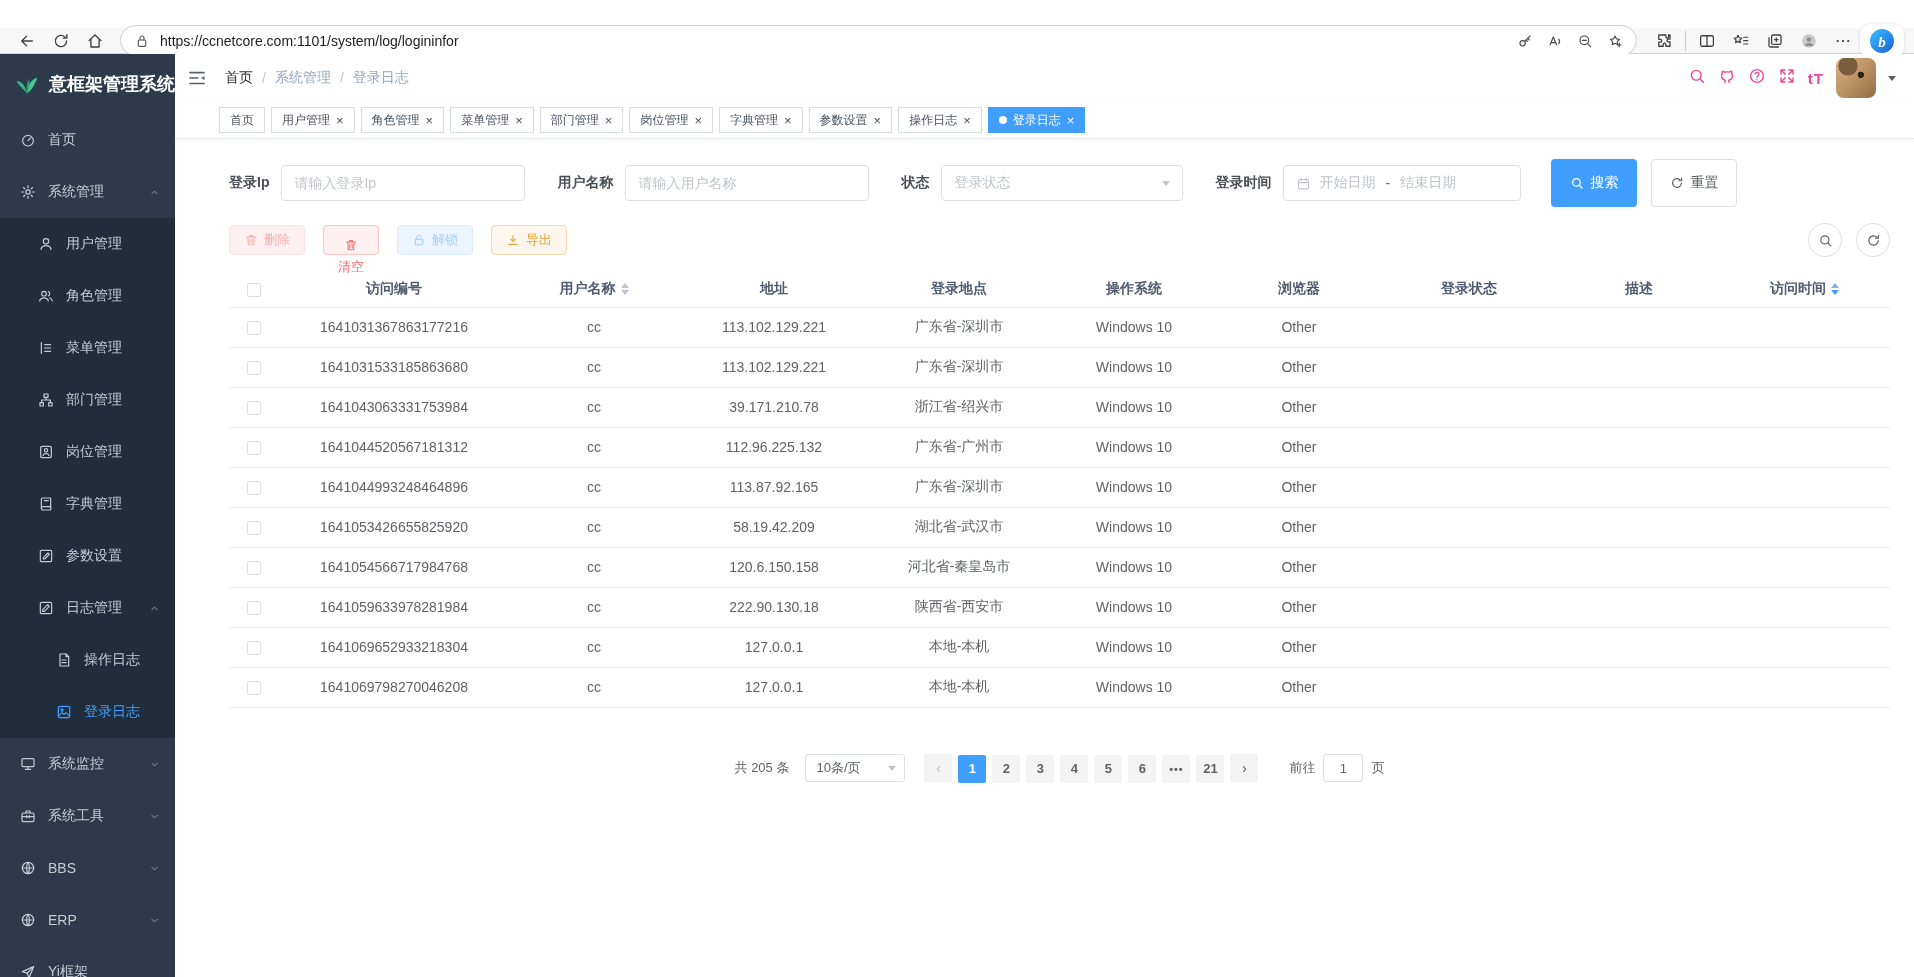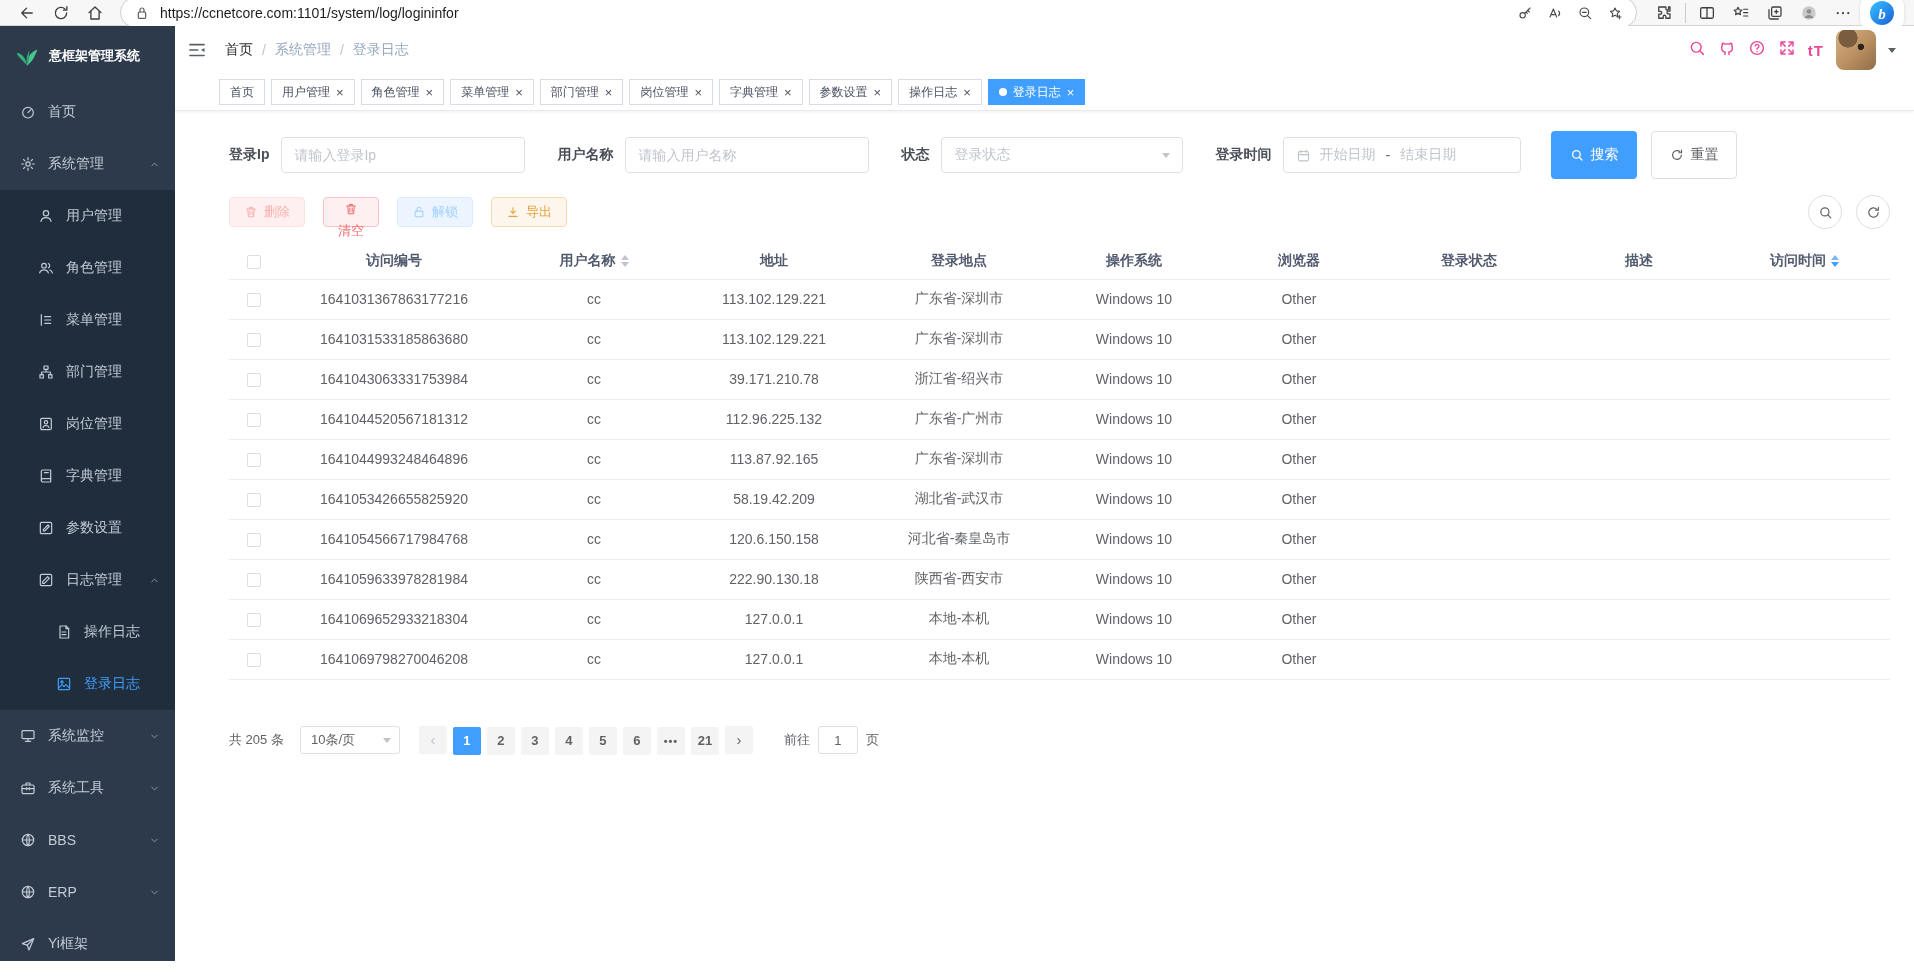--- a/index.html
+++ b/index.html
@@ -2,42 +2,42 @@
 <html style="--accent: #409eff; --danger: #f56c6c; --warning: #e6a23c; --sb: #2d3a4b; --sbsub: #1f2d3c;"><head>
 <meta charset="utf-8">
 <style>
   * { box-sizing: border-box; margin: 0; padding: 0; }
   html,body { width:1914px; height:977px; overflow:hidden; background:#fff;
     font-family:"Liberation Sans", sans-serif; }
   .ic { width:16px; height:16px; flex:none; }
 
   
   #browser-bar { height:26px; background:#f7f7f8; border-bottom:1px solid #d5d5d5;
-    display:flex; align-items:center; padding:0 10px; }
+    display:flex; align-items:center; padding:0 10px;margin-top:28px; }
   .b-btn { width:34px; height:34px; display:flex; align-items:center; justify-content:center;
     color:#3f3f3f; flex:none; }
   .b-btn .ic { width:18px; height:18px; }
   #url-pill { flex:1; height:31px; margin:0 10px 0 8px; background:#fff; border:1px solid #cecece;
     border-radius:16px; display:flex; align-items:center; padding:0 6px 0 12px; min-width:0; }
   #url-text { font-size:14px; color:#1d1d1d; margin-left:9px; white-space:nowrap; overflow:hidden; }
   .pill-spacer { flex:1; }
   .pill-ic { width:30px; height:28px; display:flex; align-items:center; justify-content:center; color:#4a4a4a; }
   .b-divider { width:1px; height:20px; background:#c9c9c9; margin:0 4px; flex:none; }
   #b-avatar-ic { color:#8b8b8b; }
   #copilot-btn { width:44px; height:34px; background:#fff; border-radius:10px; display:flex;
     align-items:center; justify-content:center; flex:none; box-shadow:0 0 3px rgba(0,0,0,.15); }
 
   
   #app { display:flex; height:935px; }
 
   
   #sidebar { width:175px; flex:none; background:var(--sb,#2d3a4b); color:#c3cbd6; overflow:hidden; }
   #logo-row { height:60px; display:flex; align-items:center; padding-left:14px; gap:9px;
     background:var(--sb,#2d3a4b); }
-  #logo-title { color:#fff; font-size:13px; font-weight:bold; white-space:nowrap;text-align:center; }
+  #logo-title { color:#fff; font-size:18px; font-weight:bold; white-space:nowrap;text-align:center; }
   .side-item { height:52px; display:flex; align-items:center; gap:12px; font-size:14px;
     cursor:pointer; white-space:nowrap; }
   .side-item .ic { width:16px; height:16px; }
   .side-item.lvl0 { padding-left:20px; background:var(--sb,#2d3a4b); }
   .side-item.lvl1 { padding-left:38px; background:var(--sbsub,#1f2d3c); }
   .side-item.lvl2 { padding-left:56px; background:var(--sbsub,#1f2d3c); }
   .side-item.active { color:var(--accent,#409eff); }
   .chev { margin-left:auto; margin-right:14px; display:flex; color:#8c97a5; }
   .chev .ic { width:13px; height:13px; }
 
@@ -86,21 +86,21 @@
   #date-range { width:238px; gap:8px; color:#c0c4cc; }
   #date-range .ic { width:15px; height:15px; color:#c0c4cc; }
   .d-sep { color:#606266; margin:0 2px; }
   .btn { height:48px; border-radius:4px; display:inline-flex; align-items:center; gap:6px;
     font-size:14px; padding:0 18px; cursor:pointer; border:1px solid transparent; white-space:nowrap; }
   .btn .ic { width:14px; height:14px; }
   #btn-search { background:var(--accent,#409eff); color:#fff; margin-left:30px; }
   #btn-reset { background:#fff; border-color:#dcdfe6; color:#606266; margin-left:14px; }
 
   .toolbar-row { margin-top:16px; display:flex; align-items:center; }
-  .tb-btn { height:30px; padding:4px 14px; border-radius:4px; font-size:13px; display:inline-flex;
+  .tb-btn { height:30px; padding:12px 14px; border-radius:4px; font-size:13px; display:inline-flex;
     align-items:center; gap:6px; margin-right:18px; cursor:pointer; border:1px solid transparent; }
   .tb-btn .ic { width:14px; height:14px; }
   #btn-delete { color:#f9aeae; background:#fef0f0; border-color:#fde2e2; }
   #btn-clear  { color:var(--danger,#f56c6c); background:#fef0f0; border-color:#fbc4c4;flex-direction:column; }
   #btn-unlock { color:#a0cfff; background:#ecf5ff; border-color:#d9ecff; }
   #btn-export { color:var(--warning,#e6a23c); background:#fdf6ec; border-color:#f5dab1; }
   .tb-right { margin-left:auto; display:flex; gap:14px; }
   .circle-btn { width:34px; height:34px; border-radius:50%; border:1px solid #dcdfe6; background:#fff;
     color:#606266; display:flex; align-items:center; justify-content:center; cursor:pointer; }
   .circle-btn .ic { width:15px; height:15px; }
@@ -114,21 +114,21 @@
   .cb { width:14px; height:14px; border:1px solid #dcdfe6; border-radius:2px; background:#fff;
     display:inline-block; vertical-align:middle; cursor:pointer; }
   .sort { display:inline-flex; flex-direction:column; gap:2px; margin-left:5px; vertical-align:middle; }
   .sort i { width:0; height:0; border-left:4px solid transparent; border-right:4px solid transparent; display:block; }
   .sort .s-up { border-bottom:5px solid #c0c4cc; }
   .sort .s-dn { border-top:5px solid #c0c4cc; }
   .sort.on .s-up { border-bottom-color:#79b6f2; }
   .sort.on .s-dn { border-top-color:var(--accent,#409eff); }
 
   
-  #pagination { margin-top:46px; display:flex; align-items:center; justify-content:flex-start;
+  #pagination { margin-top:46px; display:flex; align-items:center; justify-content:center;
     font-size:13px; color:#606266; }
   #pg-total { margin-right:16px; }
   #pg-size { width:100px; height:28px; border:1px solid #dcdfe6; border-radius:3px; display:flex;
     align-items:center; justify-content:space-between; padding:0 8px 0 10px; margin-right:16px; cursor:pointer; }
   #pg-size .caret-dn { border-top-color:#c0c4cc; }
   .pg { min-width:28px; height:28px; background:#f4f4f5; border-radius:2px; margin:0 3px;
     display:inline-flex; align-items:center; justify-content:center; font-weight:bold;
     color:#606266; cursor:pointer; padding:0 4px; }
   .pg.arrow { font-size:15px; font-weight:normal; }
   .pg.prev { color:#c0c4cc; }

